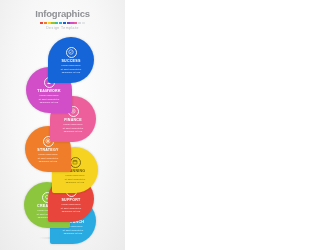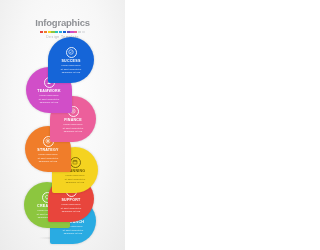--- a/index.html
+++ b/index.html
@@ -23,21 +23,20 @@
     overflow: hidden;
   }
 
   
   .header {
     position: absolute;
     left: 0;
     top: 9px;
     width: 125px;
     text-align: center;
-    margin-top: 9px;
   }
   .title {
     font-size: 9.5px;
     font-weight: bold;
     letter-spacing: -0.2px;
     color: #8f9195;
     line-height: 10px;
     white-space: nowrap;
   }
   .swatches {

